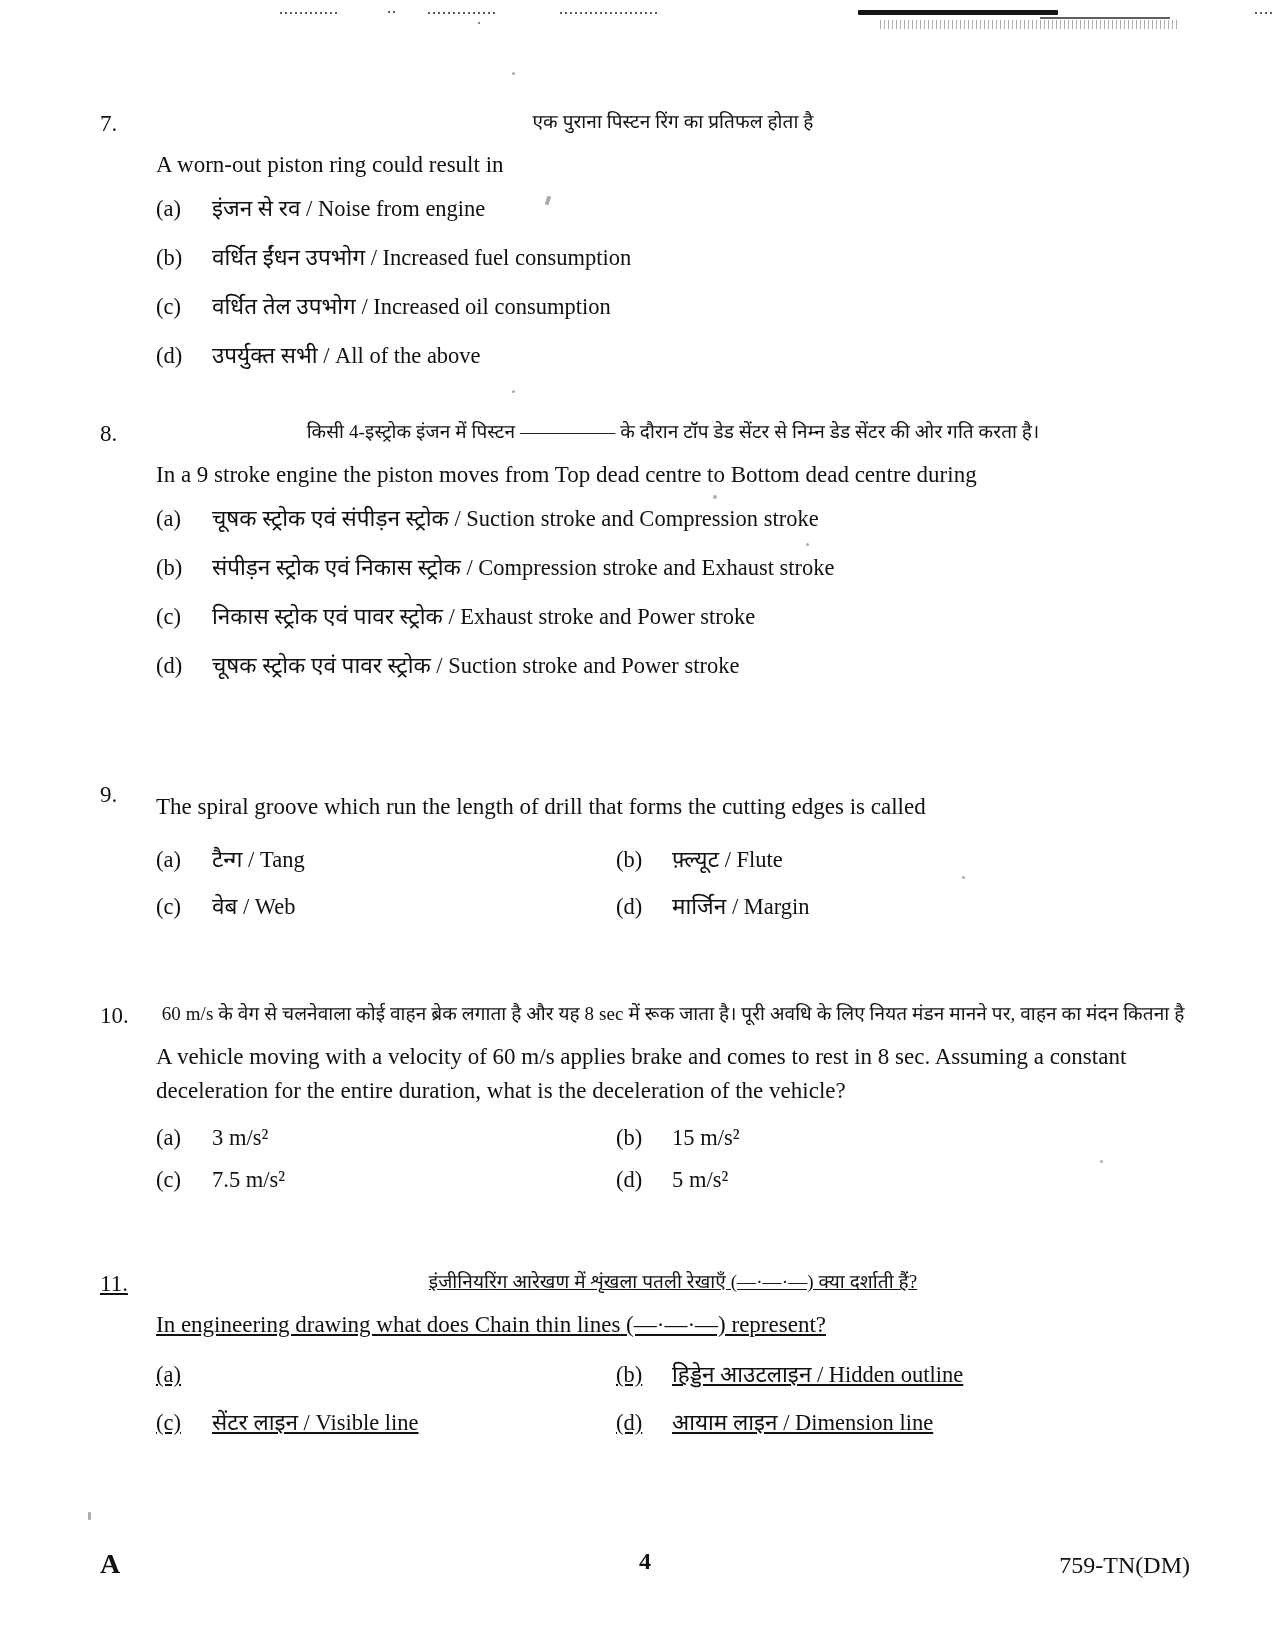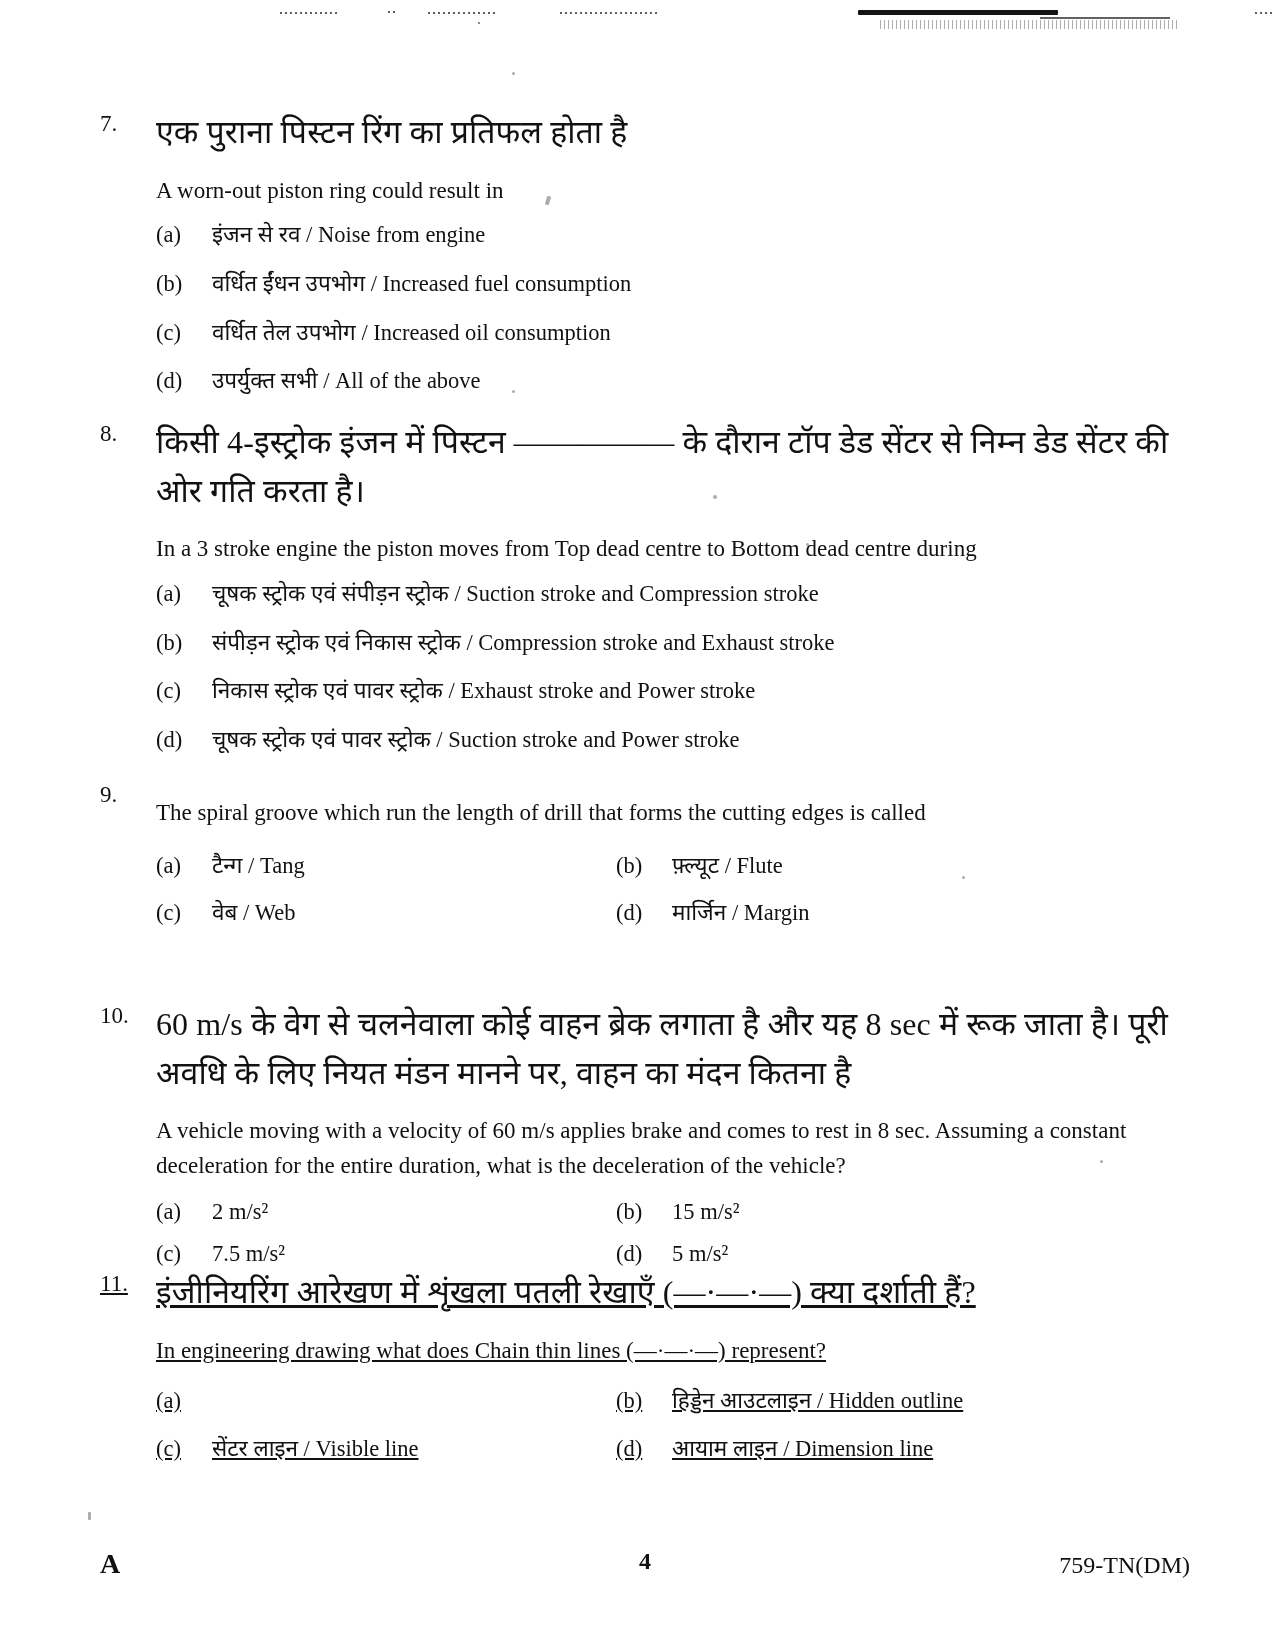--- a/index.html
+++ b/index.html
@@ -80,28 +80,29 @@
   .q-num {
     width: 56px;
     flex: 0 0 56px;
     font-size: 23px;
     line-height: 1.42;
   }
   .q-body {
     flex: 1 1 auto;
   }
   .q-hi {
-    font-size: 32px;
+    font-size: 19px;
     line-height: 1.52;
     letter-spacing: .1px;
+    text-align: center;
   }
   .q-en {
     font-size: 23px;
     line-height: 1.5;
-    margin-top: 17px;
+    margin-top: 11px;
   }
 
   .options {
     margin-top: 10px;
     margin-left: 56px;
   }
   .opt-row {
     display: flex;
     align-items: flex-start;
   }
@@ -218,21 +219,21 @@
         <span class="opt-text">उपर्युक्त सभी / All of the above</span>
       </div>
     </div>
   </div>
 
   <div class="question" style="top:418px;">
     <div class="q-head">
       <div class="q-num">8.</div>
       <div class="q-body">
         <div class="q-hi">किसी 4-इस्ट्रोक इंजन में पिस्टन ————— के दौरान टॉप डेड सेंटर से निम्न डेड सेंटर  की ओर गति करता है।</div>
-        <div class="q-en">In a 3 stroke engine the piston moves from Top dead centre to Bottom dead centre during</div>
+        <div class="q-en">In a 9 stroke engine the piston moves from Top dead centre to Bottom dead centre during</div>
       </div>
     </div>
     <div class="options opts-1col">
       <div class="opt">
         <span class="opt-label">(a)</span>
         <span class="opt-text">चूषक स्ट्रोक एवं संपीड़न स्ट्रोक / Suction stroke and Compression stroke</span>
       </div>
       <div class="opt">
         <span class="opt-label">(b)</span>
         <span class="opt-text">संपीड़न स्ट्रोक एवं निकास स्ट्रोक / Compression stroke and Exhaust stroke</span>
@@ -284,21 +285,21 @@
       <div class="q-num">10.</div>
       <div class="q-body">
         <div class="q-hi">60 m/s के वेग से चलनेवाला कोई वाहन ब्रेक लगाता है और यह  8 sec में रूक जाता है। पूरी अवधि के लिए नियत मंडन मानने पर, वाहन का मंदन कितना है</div>
         <div class="q-en">A vehicle moving with a velocity of 60 m/s applies brake and comes to rest in 8 sec. Assuming a constant deceleration for the entire duration, what is the deceleration of the vehicle?</div>
       </div>
     </div>
     <div class="options opts-2col tight" style="margin-top:12px;">
       <div class="opt-row">
         <div class="opt col-a">
           <span class="opt-label">(a)</span>
-          <span class="opt-text">2 m/s²</span>
+          <span class="opt-text">3 m/s²</span>
         </div>
         <div class="opt col-b">
           <span class="opt-label">(b)</span>
           <span class="opt-text">15 m/s²</span>
         </div>
       </div>
       <div class="opt-row" style="margin-top:8px;">
         <div class="opt col-a">
           <span class="opt-label">(c)</span>
           <span class="opt-text">7.5 m/s²</span>

